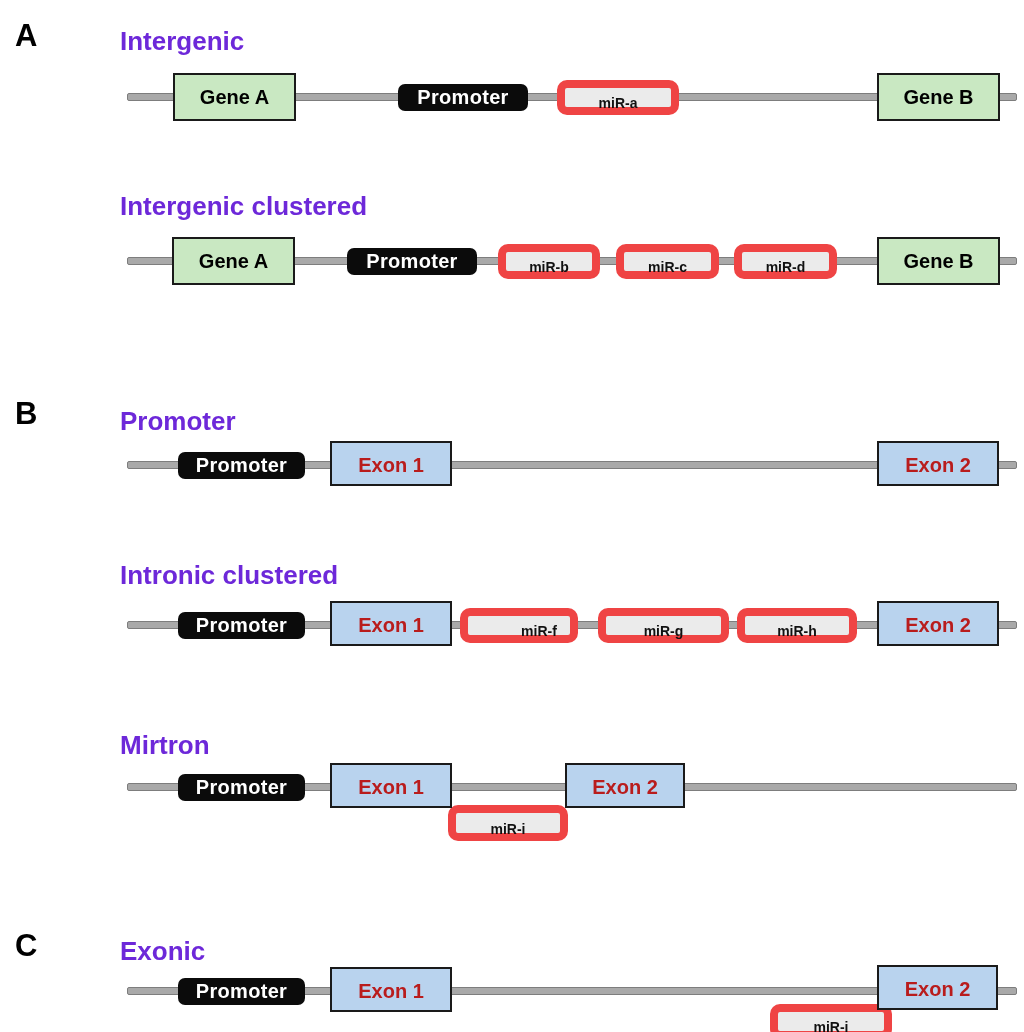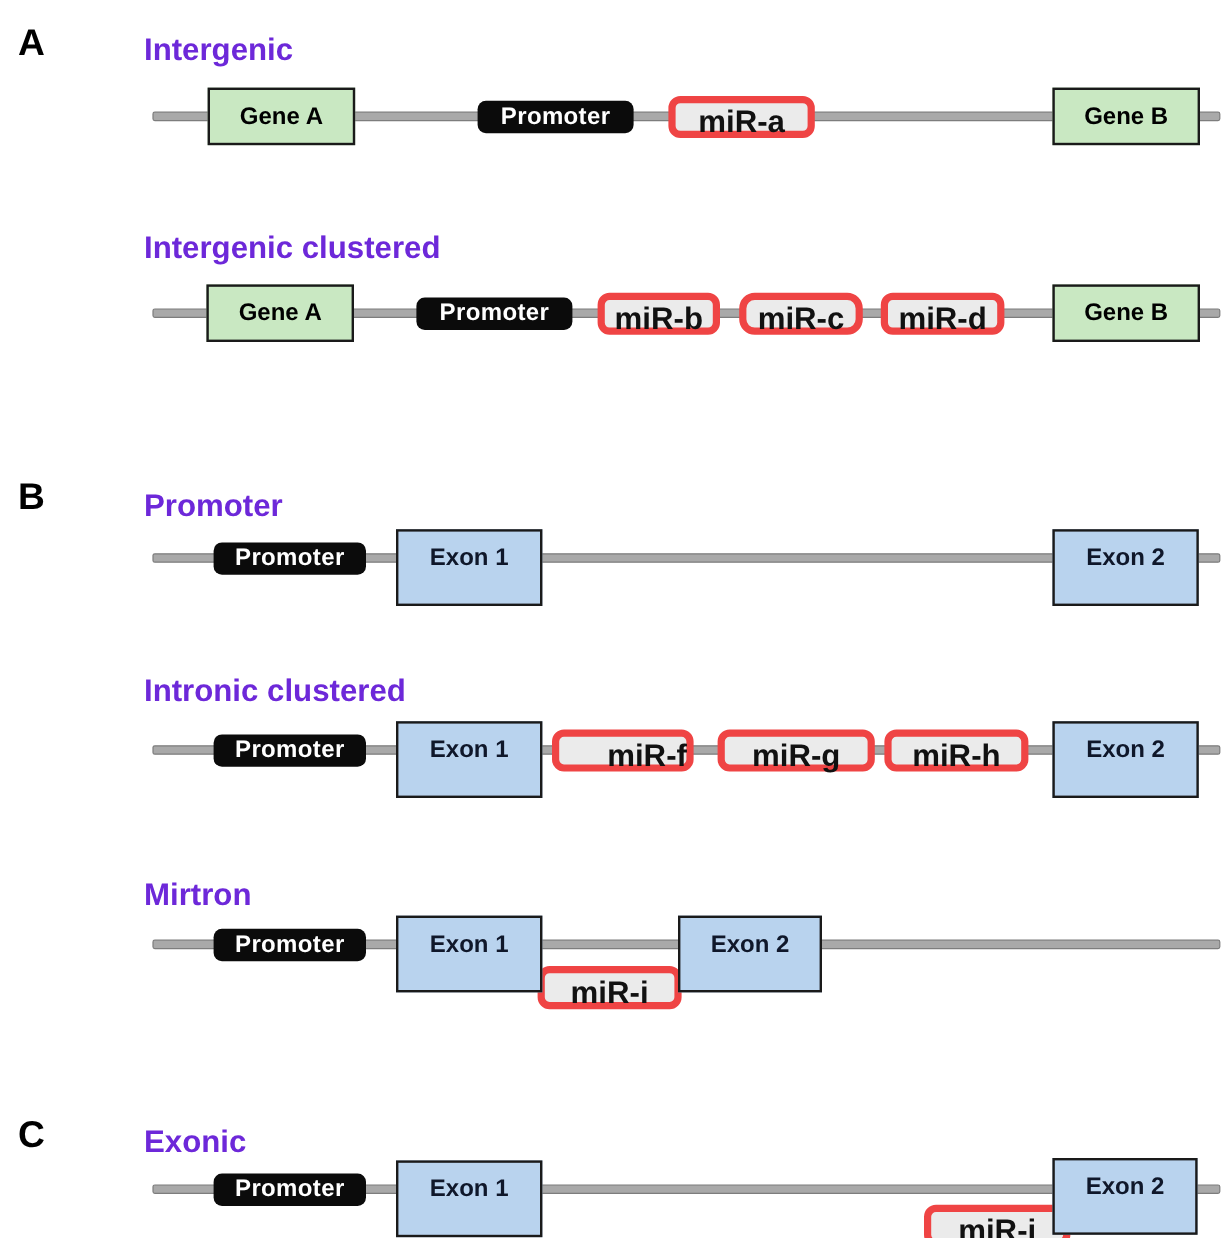--- a/index.html
+++ b/index.html
@@ -48,45 +48,45 @@
   .gene {
     height: 48px;
     line-height: 44px;
     background: var(--gene-fill, #c9e8c2);
     border: 2.5px solid #1a1a1a;
     font-size: 20px;
     color: #000000;
     z-index: 2;
   }
   .exon {
-    height: 64px;
+    height: 45px;
     line-height: 44px;
     background: var(--exon-fill, #b9d3ee);
     border: 2.5px solid #1a1a1a;
     font-size: 20px;
-    color: #0f172a;
+    color: #b91c1c;
     z-index: 2;
   }
   .promoter {
     height: 27px;
     line-height: 27px;
     background: var(--promoter-fill, #0b0b0b);
     border-radius: 7px;
     font-size: 20px;
     color: #ffffff;
     z-index: 2;
     letter-spacing: 0.3px;
   }
   .mir {
     height: 35px;
     line-height: 31px;
     background: var(--mir-fill, #ebebeb);
-    border: 6px solid #ef4444;
+    border: 8px solid #ef4444;
     border-radius: 10px;
-    font-size: 26px;
+    font-size: 14px;
     color: #111111;
     z-index: 1;
   }
   .mir.tucked { z-index: 1; }
 </style>
 </head>
 <body>
 
 <div class="figure">
 
@@ -97,21 +97,21 @@
   <div class="box gene" style="left:173px; top:73px; width:123px;">Gene A</div>
   <div class="box promoter" style="left:398px; top:84px; width:130px;">Promoter</div>
   <div class="box mir" style="left:557px; top:80px; width:122px;">miR-a</div>
   <div class="box gene" style="left:877px; top:73px; width:123px;">Gene B</div>
 
   <div class="row-title" style="left:120px; top:193px;">Intergenic clustered</div>
   <div class="track" style="left:127px; top:257px; width:888px;"></div>
   <div class="box gene" style="left:172px; top:237px; width:123px;">Gene A</div>
   <div class="box promoter" style="left:347px; top:248px; width:130px;">Promoter</div>
   <div class="box mir" style="left:498px; top:244px; width:102px;">miR-b</div>
-  <div class="box mir" style="left:616px; top:244px; width:103px;border-radius:13px;">miR-c</div>
+  <div class="box mir" style="left:616px; top:244px; width:103px;">miR-c</div>
   <div class="box mir" style="left:734px; top:244px; width:103px;">miR-d</div>
   <div class="box gene" style="left:877px; top:237px; width:123px;">Gene B</div>
 
   <div class="panel-letter" style="left:15px; top:398px;">B</div>
 
   <div class="row-title" style="left:120px; top:408px;">Promoter</div>
   <div class="track" style="left:127px; top:461px; width:888px;"></div>
   <div class="box promoter" style="left:178px; top:452px; width:127px;">Promoter</div>
   <div class="box exon" style="left:330px; top:441px; width:122px;">Exon 1</div>
   <div class="box exon" style="left:877px; top:441px; width:122px;">Exon 2</div>

